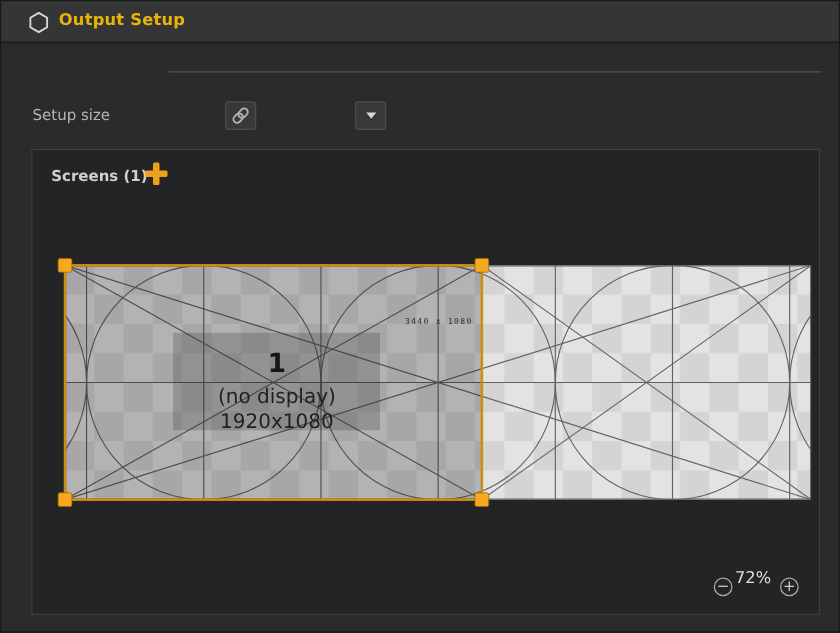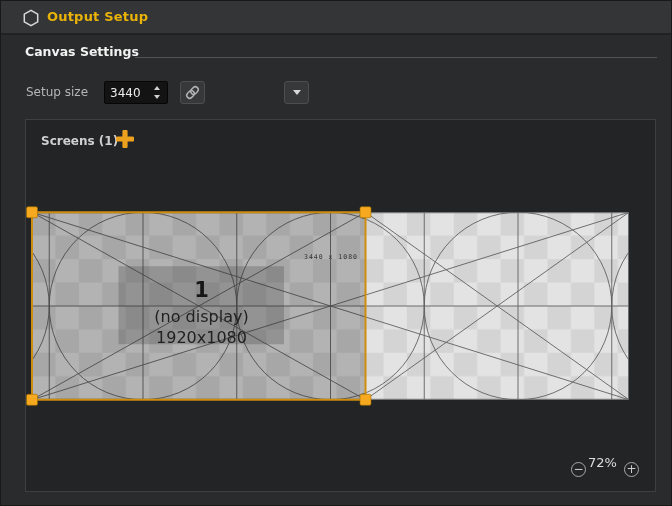--- a/index.html
+++ b/index.html
@@ -21,52 +21,44 @@
   .spinbox input{position:absolute;left:5px;top:0;width:40px;height:21px;background:transparent;border:none;outline:none;color:#ececec;font-size:12px;font-family:inherit;padding:0;}
   .spin-arrows{position:absolute;right:5px;top:0;width:9px;height:21px;}
   .tri-up{position:absolute;left:1px;top:4px;width:0;height:0;border-left:3.5px solid transparent;border-right:3.5px solid transparent;border-bottom:4.5px solid #d2d2d2;cursor:pointer;}
   .tri-down{position:absolute;left:1px;bottom:4px;width:0;height:0;border-left:3.5px solid transparent;border-right:3.5px solid transparent;border-top:4.5px solid #d2d2d2;cursor:pointer;}
   .tool-btn{position:absolute;top:80px;width:25px;height:23px;background:#373839;border:1px solid #4d4e4f;border-radius:3px;box-sizing:border-box;display:flex;align-items:center;justify-content:center;cursor:pointer;}
   .drop-tri{width:0;height:0;border-left:4px solid transparent;border-right:4px solid transparent;border-top:5px solid #d8d8d8;}
   
   .panel{position:absolute;left:24px;top:118px;width:631px;height:373px;background:#232425;border:1px solid #3e3f40;box-sizing:border-box;}
   .panel-title{position:absolute;left:15px;top:14px;font-size:12px;font-weight:700;color:#d0d0d0;}
   .add-btn{position:absolute;left:90px;top:10px;width:18px;height:18px;cursor:pointer;}
-  .canvas-wrap{position:absolute;left:6px;top:92px;width:597px;height:240px;}
+  .canvas-wrap{position:absolute;left:26px;top:92px;width:597px;height:240px;}
   .canvas-wrap svg{overflow:visible;display:block;}
   
   .zoom-btn{position:absolute;width:15px;height:15px;border:1px solid #a9a9a9;border-radius:50%;box-sizing:border-box;color:#cfcfcf;font-size:12px;line-height:12px;text-align:center;cursor:pointer;background:transparent;}
   .zoom-out{left:545px;top:342px;}
   .zoom-in{left:598px;top:342px;}
   .zoom-level{position:absolute;left:562px;top:335px;width:34px;font-size:13px;color:#dedede;}
 </style>
 </head>
 <body>
 
 <div class="window">
 
   <div class="header">
     <svg class="hex-icon" width="18" height="18" viewBox="0 0 18 18">
       <polygon points="9,1.3 15.7,5.2 15.7,12.8 9,16.7 2.3,12.8 2.3,5.2" fill="none" stroke="#d8d8d8" stroke-width="1.5" stroke-linejoin="round"></polygon>
     </svg>
     <div class="header-title">Output Setup</div>
   </div>
 
-  <div class="section-title">Canvas Settings</div>
   <div class="section-rule"></div>
 
   <div class="size-label">Setup size</div>
 
-  <div class="spinbox" style="left:103px;">
-    <input type="text" value="3440" style="">
-    <div class="spin-arrows">
-      <div class="tri-up"></div>
-      <div class="tri-down"></div>
-    </div>
-  </div>
 
   <div class="tool-btn" style="left:179px;">
     <svg width="17" height="17" viewBox="0 0 17 17">
       <g transform="rotate(-45 8.5 8.5)" fill="none" stroke="#b2b2b2" stroke-width="1.5">
         <rect x="1.6" y="5.6" width="8.2" height="5.8" rx="2.9"></rect>
         <rect x="7.2" y="5.6" width="8.2" height="5.8" rx="2.9"></rect>
       </g>
     </svg>
   </div>
 

